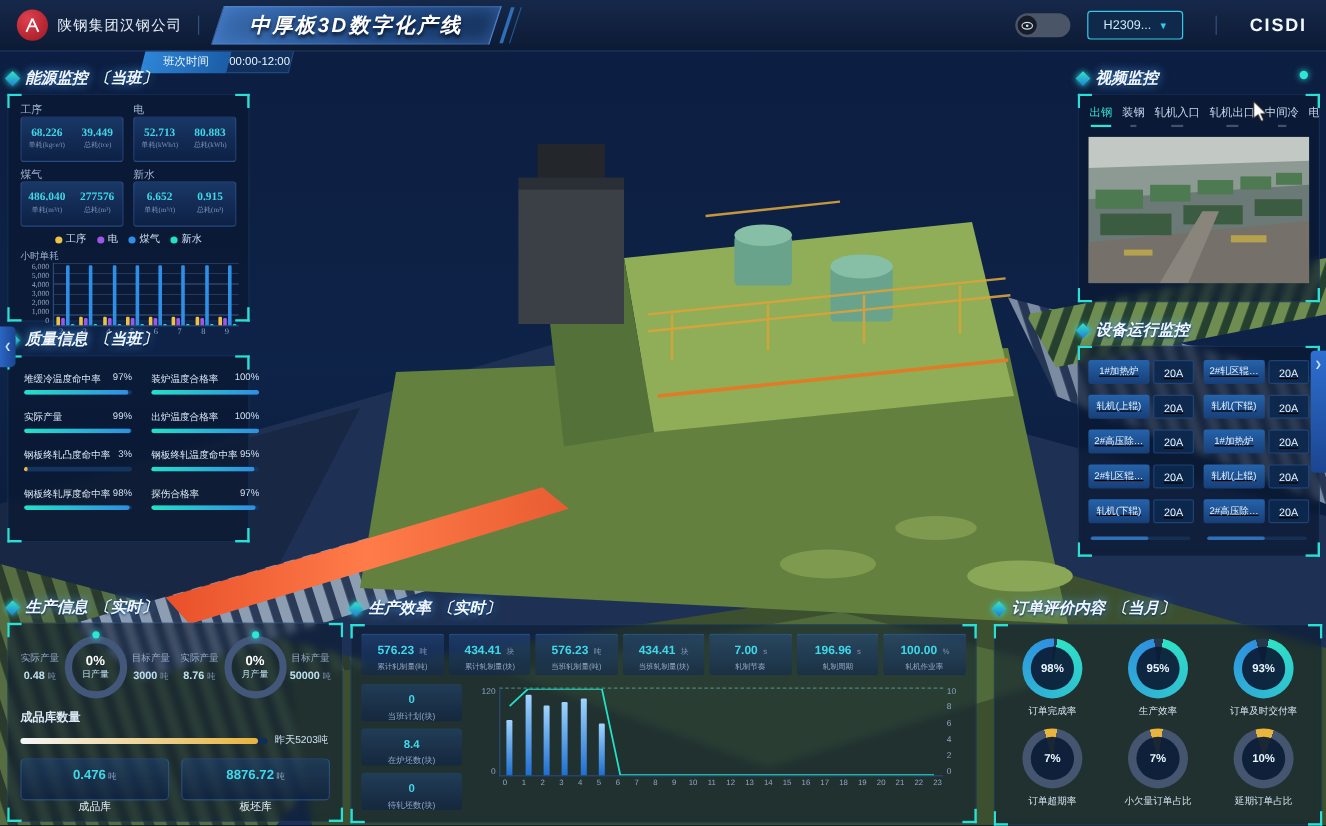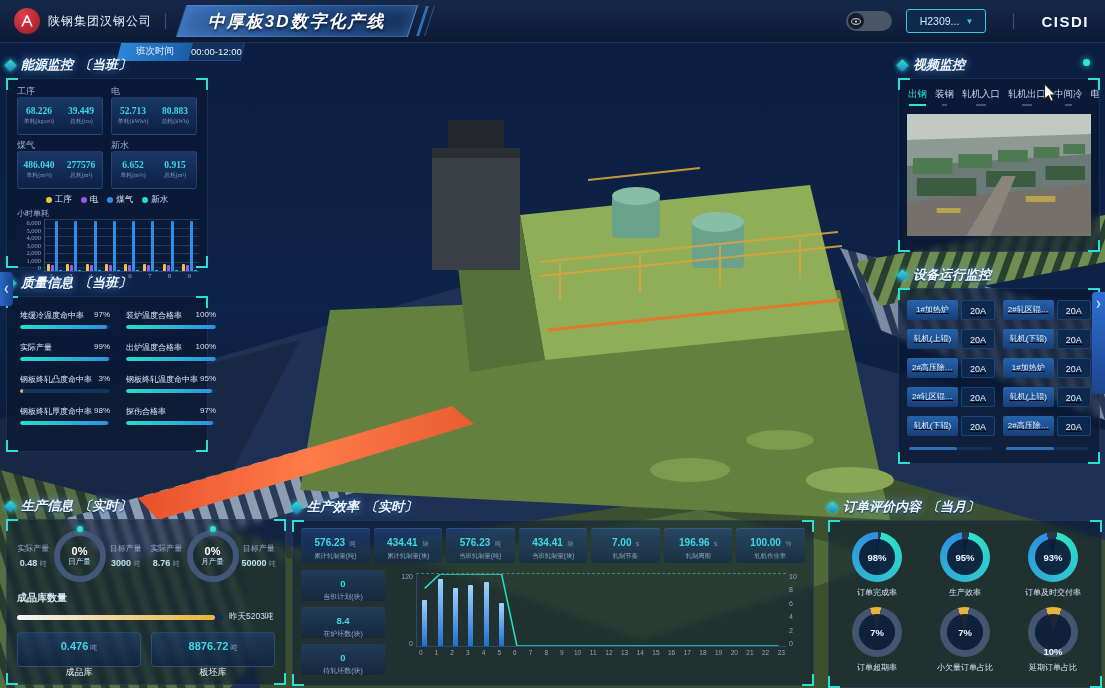--- a/index.html
+++ b/index.html
@@ -922,21 +922,21 @@
             </div>
             <div class="olabel">订单超期率</div>
           </div>
         <div class="ocell">
             <div class="donut" style="background: conic-gradient(from -16deg, rgb(233, 180, 60) 0%, rgb(233, 180, 60) 7%, rgba(72, 88, 118, 0.92) 7%, rgba(72, 88, 118, 0.92) 100%);">
               <b>7%</b>
             </div>
             <div class="olabel">小欠量订单占比</div>
           </div>
         <div class="ocell">
-            <div class="donut" style="background: conic-gradient(from -16deg, rgb(233, 180, 60) 0%, rgb(233, 180, 60) 10%, rgba(72, 88, 118, 0.92) 10%, rgba(72, 88, 118, 0.92) 100%); align-items: flex-end;">
+            <div class="donut" style="background: conic-gradient(from -16deg, rgb(233, 180, 60) 0%, rgb(233, 180, 60) 10%, rgba(72, 88, 118, 0.92) 10%, rgba(72, 88, 118, 0.92) 100%);">
               <b>10%</b>
             </div>
             <div class="olabel">延期订单占比</div>
           </div>
       </div>
     </div>
   </div>
 
   <div class="tr-dot"></div>
   <div class="lhandle">❮</div>

